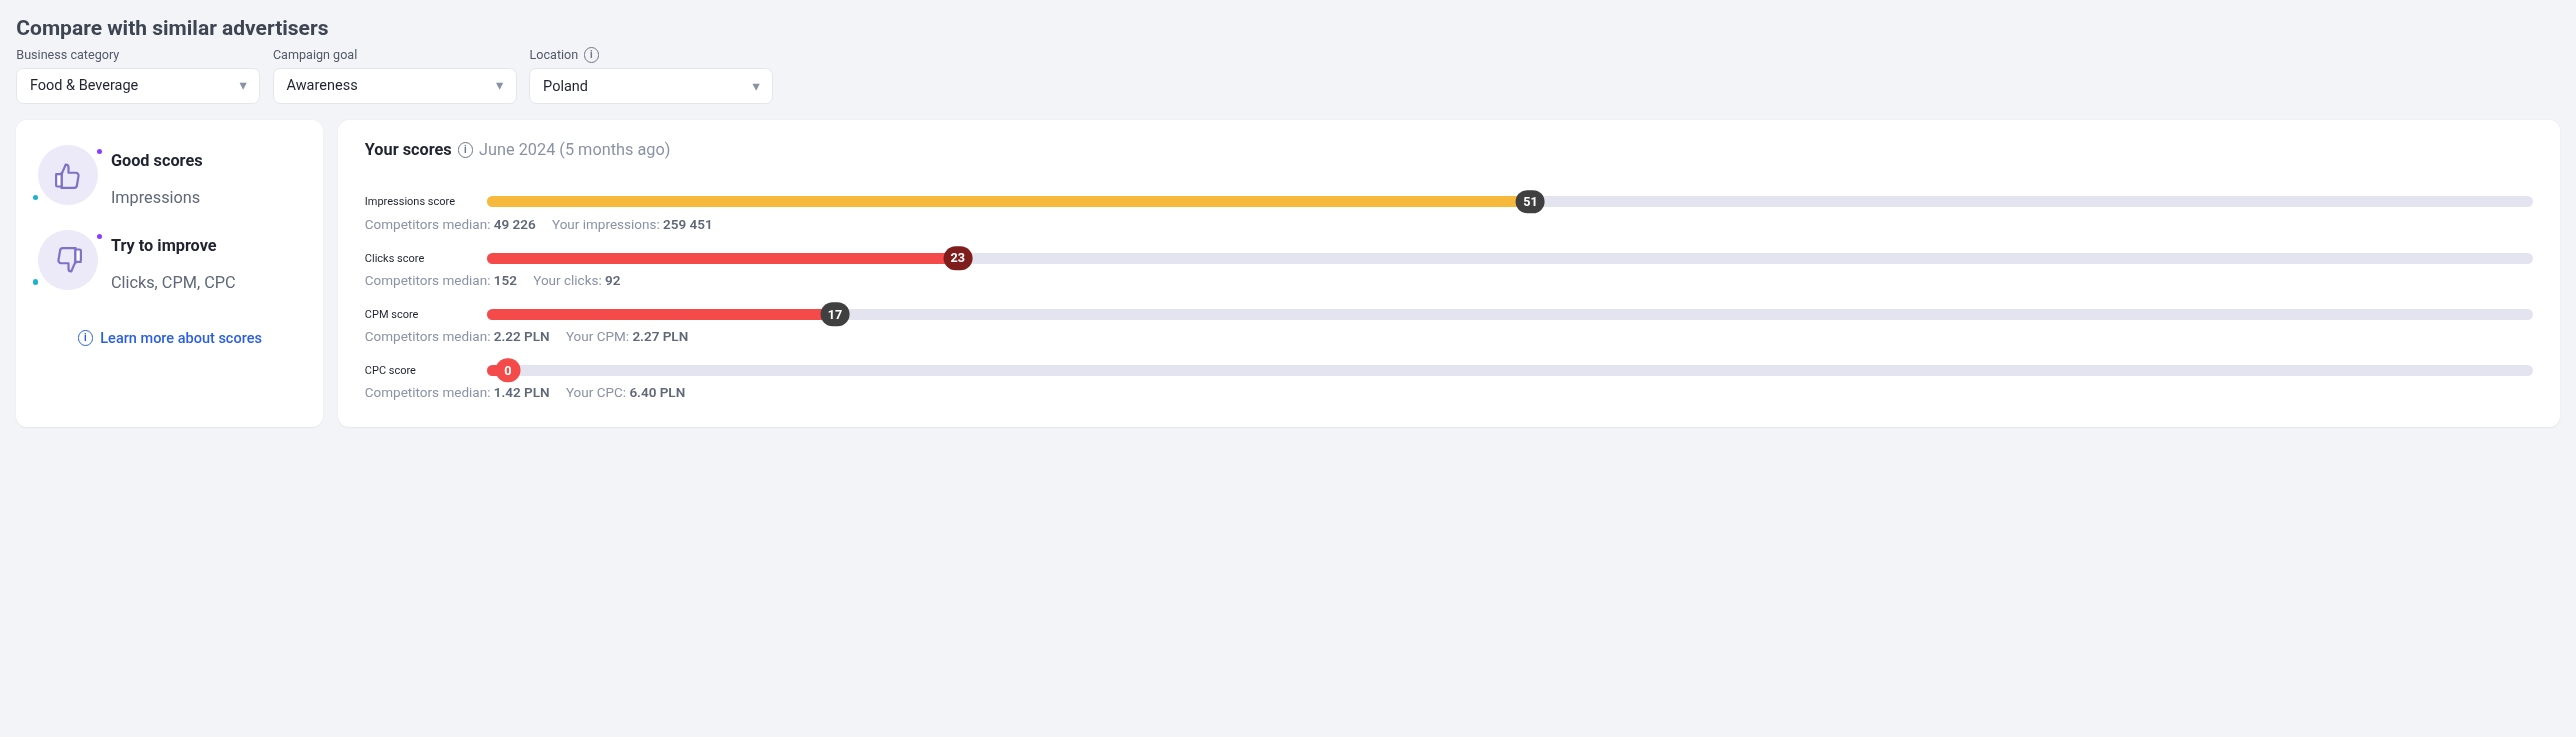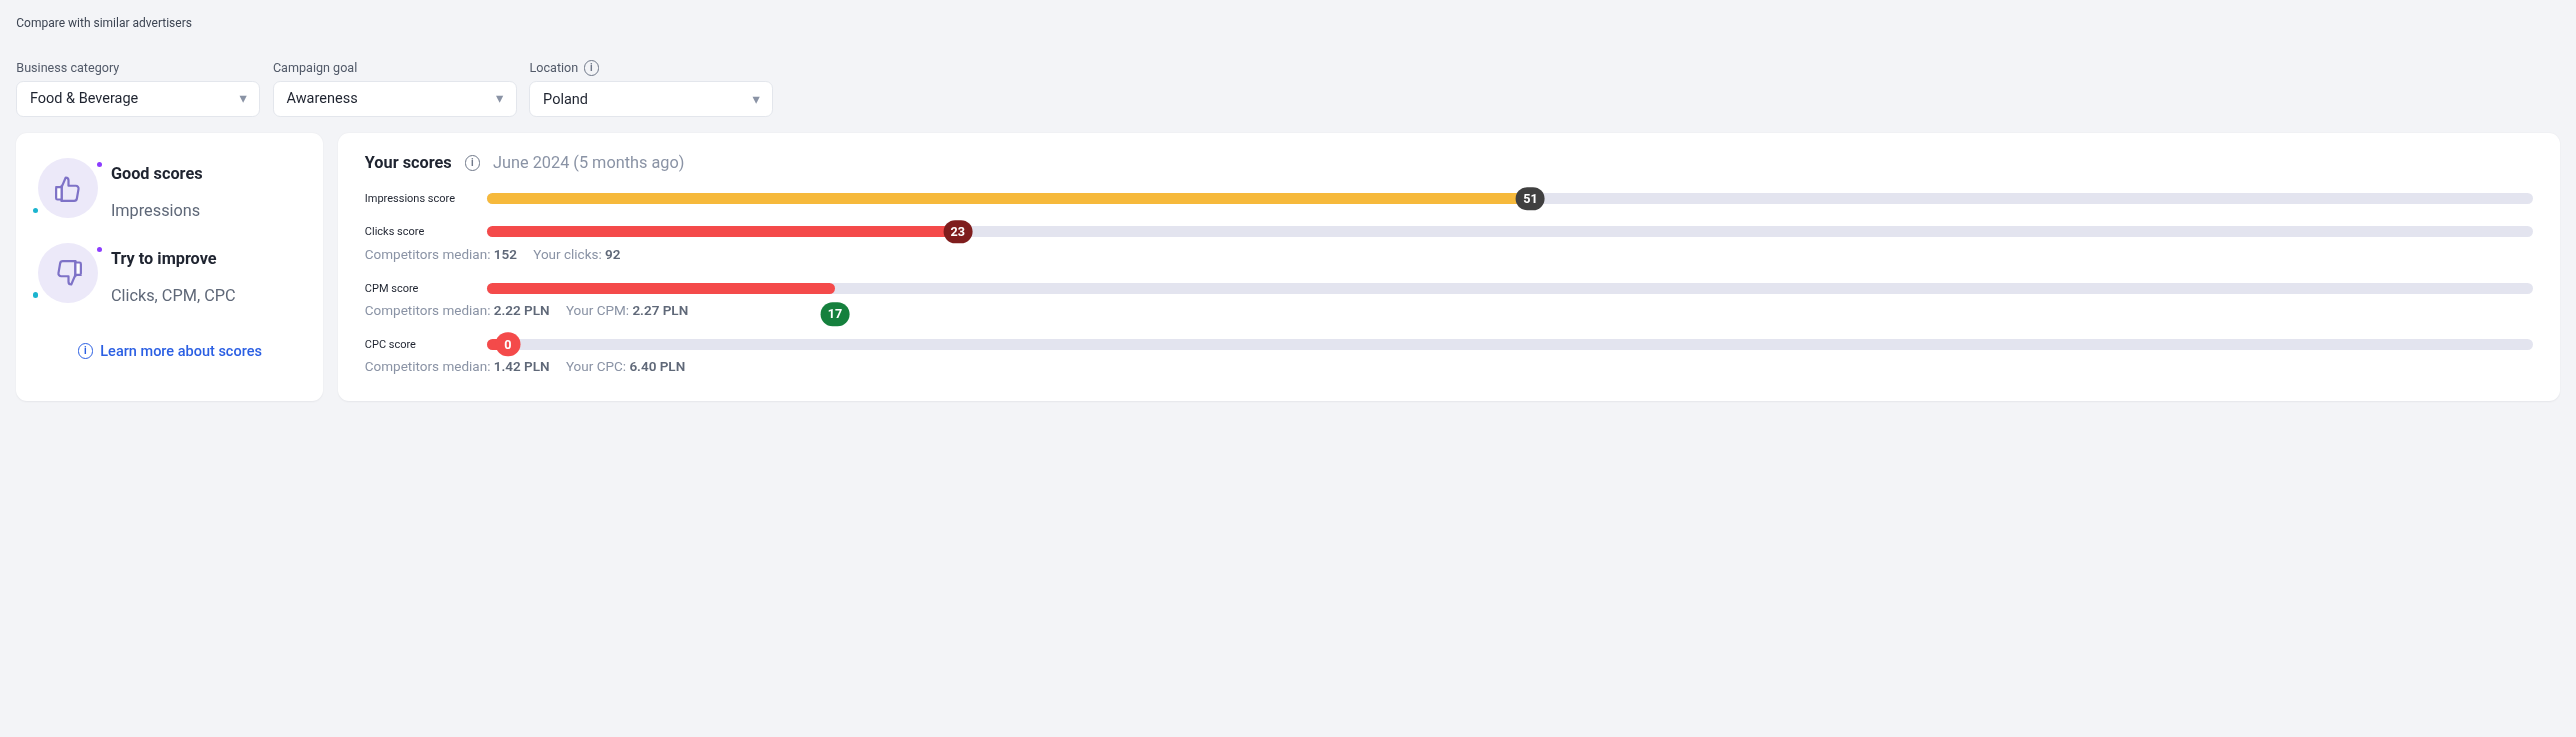--- a/index.html
+++ b/index.html
@@ -1,37 +1,37 @@
 <!DOCTYPE html>
 <html style="font-size:14.5px"><head>
 <meta charset="utf-8">
 <style>
   *{box-sizing:border-box;margin:0;padding:0;font-family:-apple-system,BlinkMacSystemFont,"Segoe UI",Roboto,Arial,sans-serif}
   body{background:#f3f4f7;padding:16.3px 16.3px 22px;color:#1f2430}
-  .page-title{font-size:12px;font-weight:400;color:#3d4553;margin-bottom:30px}
+  .page-title{font-size:21px;font-weight:700;color:#3d4553;margin-bottom:7px}
   .filters{display:flex;gap:12.6px;margin-bottom:16.3px}
   .filter{display:flex;flex-direction:column;gap:5.4px}
   .filter-label{font-size:12.6px;color:#525a69;display:flex;align-items:center;gap:5.4px}
   .select{background:#fff;border:0.9px solid #e3e6ec;border-radius:7.2px;height:36px;min-width:244px;padding:0 12.6px;display:flex;align-items:center;justify-content:space-between;cursor:pointer;font-size:14.5px;color:#1f2430}
   .select .chev{color:#8a93a5}
   .content{display:flex;gap:14.5px;align-items:stretch}
   .card{background:#fff;border-radius:11px;box-shadow:0 0.9px 1.8px rgba(17,20,30,.06)}
   .summary{width:307px;padding:25px 22px 20px;display:flex;flex-direction:column;gap:23.5px}
   .summary-row{display:flex;gap:12.6px;align-items:flex-start}
   .thumb{width:60px;height:60px;border-radius:50%;background:#ece9f9;display:flex;align-items:center;justify-content:center;position:relative;flex-shrink:0}
   .thumb.down svg{transform:scaleY(-1) scaleX(-1)}
   .thumb::before,.thumb::after{content:"";position:absolute;width:5.4px;height:5.4px;border-radius:50%}
   .thumb::before{background:#8c3cff;top:3.6px;right:-3.6px}
   .thumb::after{background:#1bb4cf;bottom:5.4px;left:-5.4px}
   .summary-text{display:flex;flex-direction:column;gap:18px;padding-top:5.4px}
   .summary-title{font-size:16.3px;font-weight:700;color:#1f2430}
   .summary-sub{font-size:16.3px;color:#5f6878}
   .learn{display:flex;align-items:center;justify-content:center;gap:7.2px;color:#2b5fe3;font-size:14.5px;font-weight:500;cursor:pointer;margin-top:14.5px}
   .scores{flex:1;padding:20px 27px 27px}
-  .scores-header{display:flex;align-items:center;gap:13px;margin-bottom:20px;font-size:16.3px}
+  .scores-header{display:flex;align-items:center;gap:6px;margin-bottom:36px;font-size:16.3px}
   .scores-header .ttl{font-weight:700;color:#1f2430}
   .scores-header .sub{color:#8a93a5}
   .metric{margin-bottom:20px}
   .metric:last-child{margin-bottom:0}
   .metric-top{display:flex;align-items:center;gap:14.5px}
   .metric-name{font-size:11px;font-weight:400;color:#1f2430;width:108px;flex-shrink:0}
   .bar-wrap{flex:1;height:11px;background:#e3e4ef;border-radius:902px;position:relative}
   .bar-fill{position:absolute;left:0;top:0;bottom:0;border-radius:902px}
   .bar-badge{position:absolute;top:50%;transform:translate(-50%,-50%);min-width:25px;height:23.5px;border-radius:902px;display:flex;align-items:center;justify-content:center;color:#fff;font-weight:700;font-size:12.6px;padding:0 7.2px}
   .metric-sub{margin-top:7.2px;font-size:13.5px;color:#8a93a5;display:flex;gap:16.3px}
@@ -113,40 +113,44 @@
     </div>
     <div id="metrics">
         <div class="metric">
           <div class="metric-top">
             <div class="metric-name">Impressions score</div>
             <div class="bar-wrap">
               <div class="bar-fill" style="width: 51%; background: rgb(246, 185, 59);"></div>
               <div class="bar-badge" style="background: #404040; left: calc(51%);">51</div>
             </div>
           </div>
+          <div class="metric-sub">
+            <span><span>Competitors median:</span> <b>49 226</b></span>
+            <span><span>Your impressions:</span> <b>259 451</b></span>
+          </div>
         </div>
         <div class="metric">
           <div class="metric-top">
             <div class="metric-name">Clicks score</div>
             <div class="bar-wrap">
               <div class="bar-fill" style="width: 23%; background: rgb(244, 74, 74);"></div>
               <div class="bar-badge" style="background: #7f1d1d; left: calc(23%);">23</div>
             </div>
           </div>
           <div class="metric-sub">
             <span><span>Competitors median:</span> <b>152</b></span>
             <span><span>Your clicks:</span> <b>92</b></span>
           </div>
         </div>
         <div class="metric">
           <div class="metric-top">
             <div class="metric-name">CPM score</div>
             <div class="bar-wrap">
               <div class="bar-fill" style="width: 17%; background: rgb(244, 74, 74);"></div>
-              <div class="bar-badge" style="background: #15803d; left: calc(17%); margin-top: 26px;">17</div>
+              <div class="bar-badge" style="background: #404040; left: calc(17%);">17</div>
             </div>
           </div>
           <div class="metric-sub">
             <span><span>Competitors median:</span> <b>2.22 PLN</b></span>
             <span><span>Your CPM:</span> <b>2.27 PLN</b></span>
           </div>
         </div>
         <div class="metric">
           <div class="metric-top">
             <div class="metric-name">CPC score</div>

